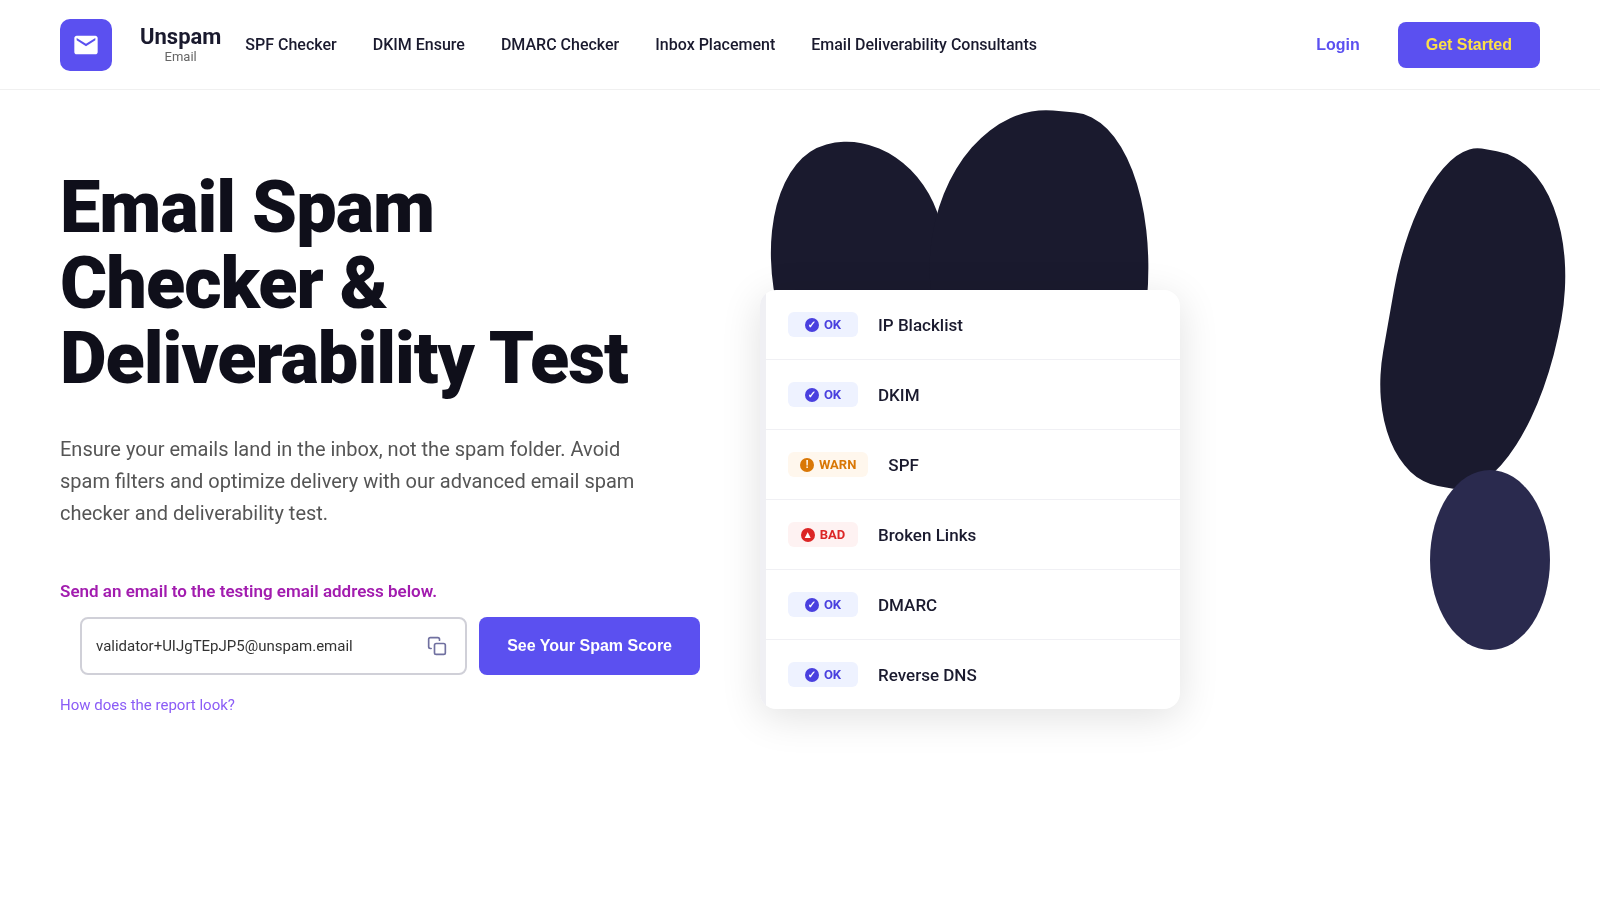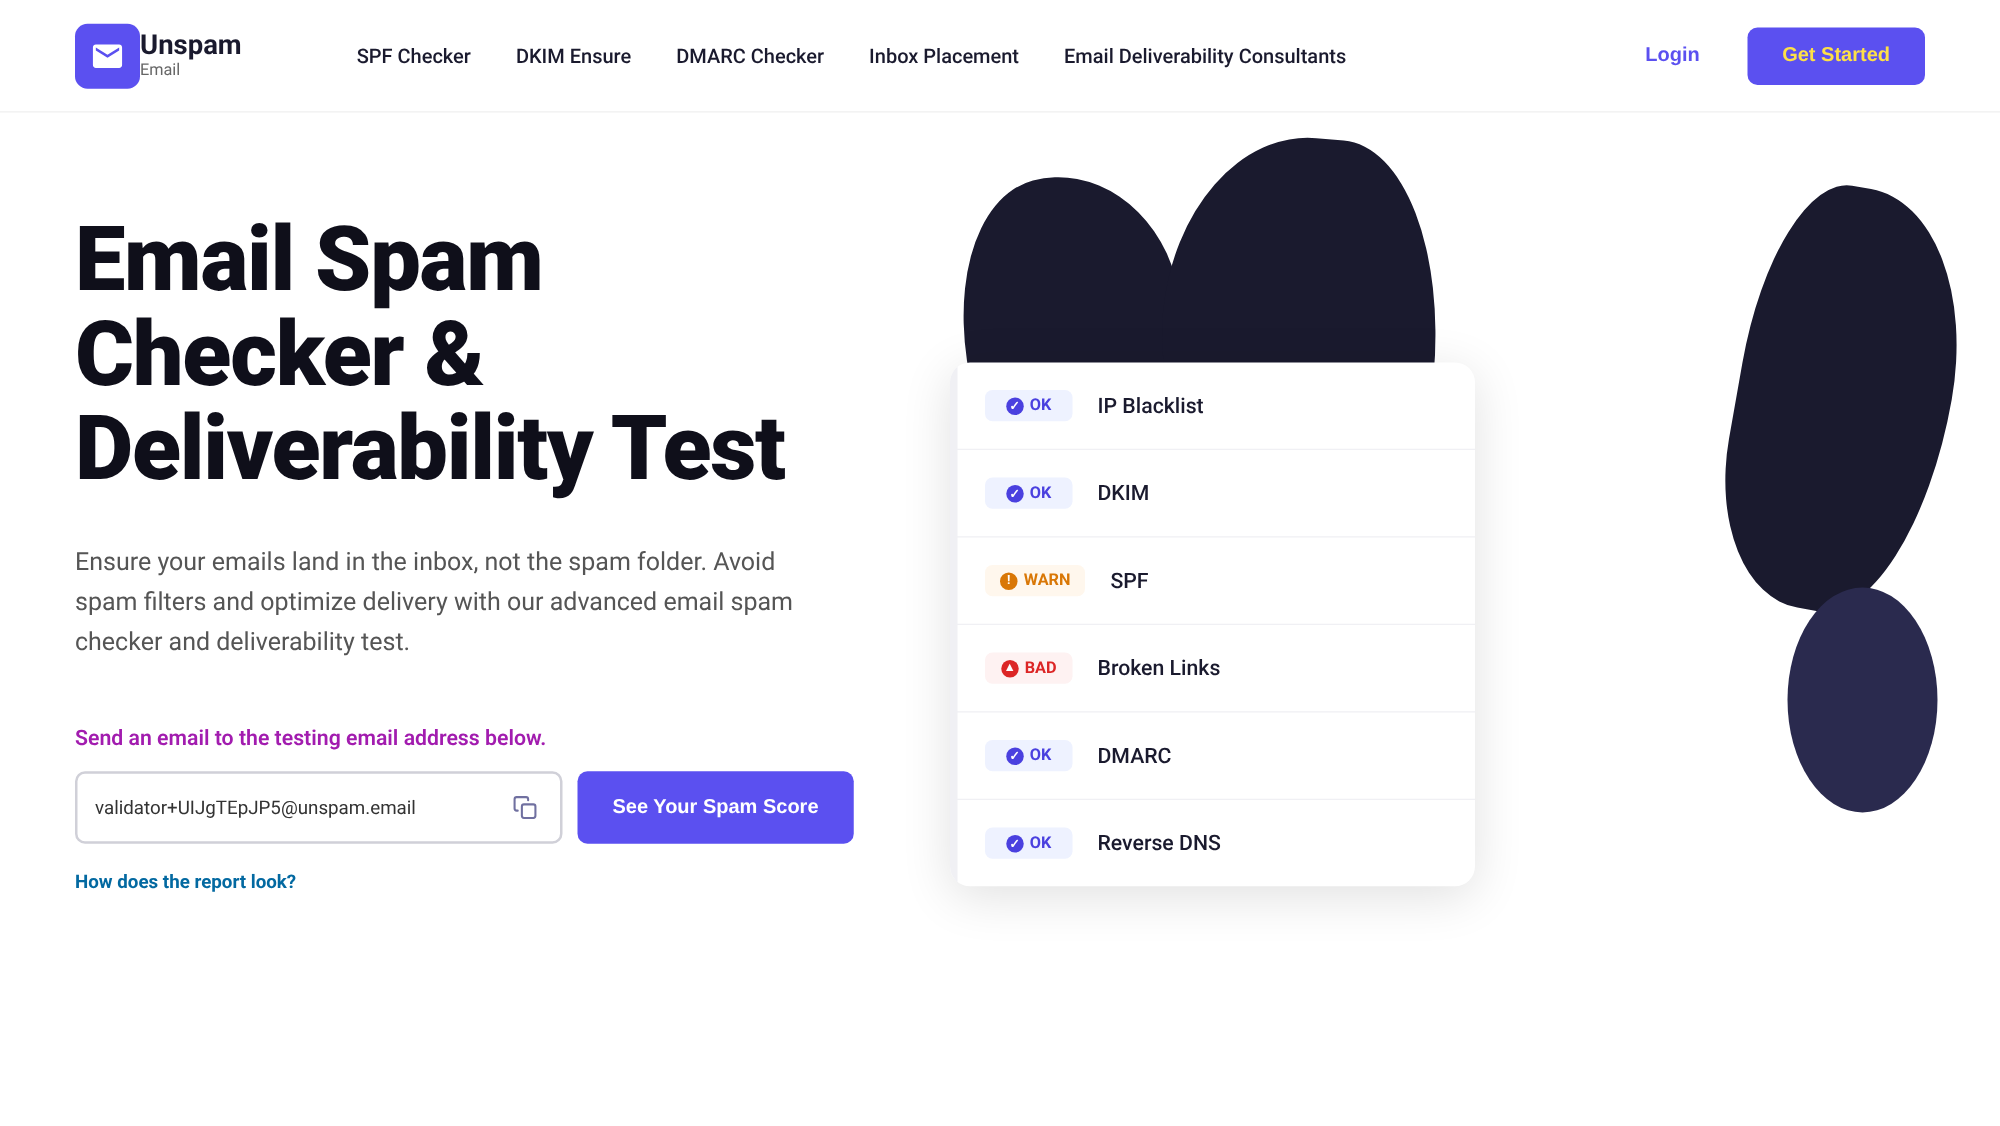--- a/index.html
+++ b/index.html
@@ -22,24 +22,25 @@
       display: flex;
       align-items: center;
       padding: 0 60px;
       height: 90px;
       border-bottom: 1px solid #f0f0f0;
     }
 
     .logo-area {
       display: flex;
       align-items: center;
-      gap: 0;
-      margin-right: 92px;
+      gap: 28px;
+      margin-right: 24px;
       text-decoration: none;
       color: inherit;
+      text-align: center;
     }
 
     .logo-icon {
       width: 52px;
       height: 52px;
       background: #5b50f0;
       border-radius: 10px;
       display: flex;
       align-items: center;
       justify-content: center;
@@ -162,20 +163,21 @@
     .email-input-wrapper {
       position: relative;
       display: flex;
       align-items: center;
       border: 2px solid #d0d0d8;
       border-radius: 8px;
       background: #fff;
       padding: 0 14px;
       width: 390px;
       height: 58px;
+      margin-left: 20px;
     }
 
     .email-input-wrapper input {
       border: none;
       outline: none;
       font-size: 15px;
       color: #333;
       flex: 1;
       background: transparent;
       font-family: inherit;
@@ -205,24 +207,24 @@
       font-size: 16px;
       font-weight: 600;
       border: none;
       border-radius: 8px;
       cursor: pointer;
       white-space: nowrap;
     }
 
     .report-link {
       font-size: 15px;
-      color: #0369a1;
+      color: #8b5cf6;
       text-decoration: none;
       cursor: pointer;
-      font-weight: 700;
+      font-weight: 400;
       margin-top: 21px;
     }
 
     
     .right-content {
       flex: 1;
       position: relative;
       display: flex;
       justify-content: center;
       align-items: flex-start;

